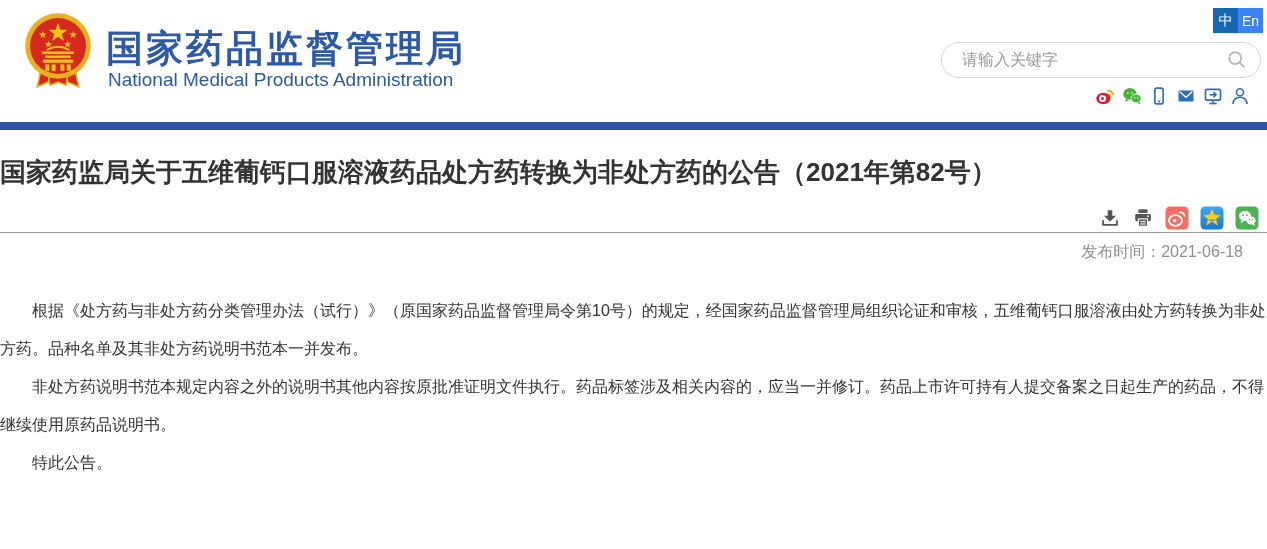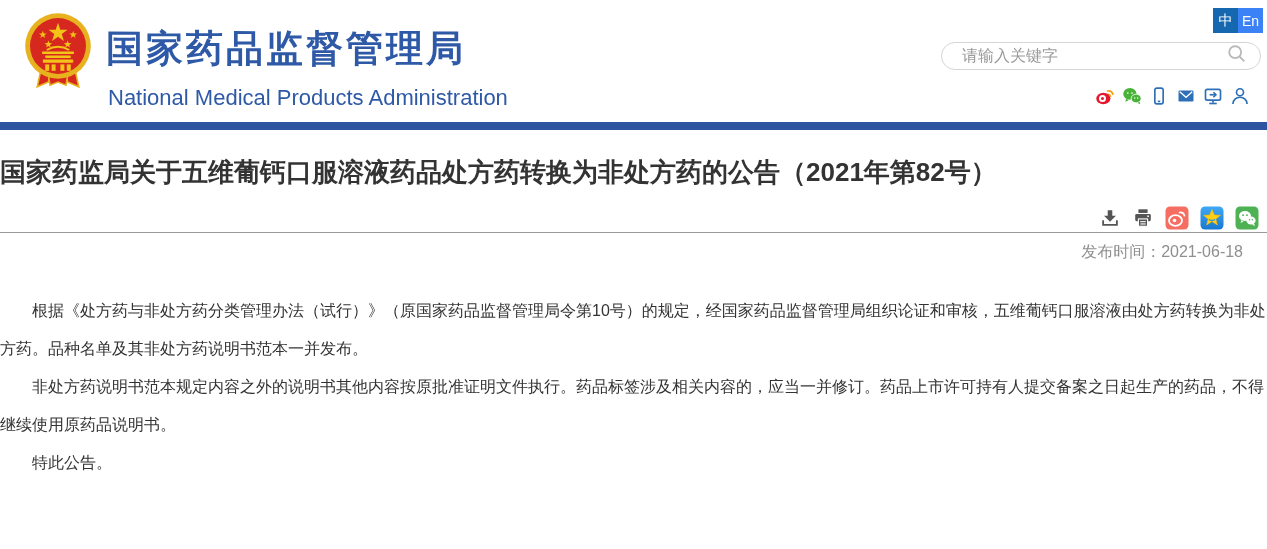--- a/index.html
+++ b/index.html
@@ -8,34 +8,34 @@
     position:relative; width:1267px; height:549px; background:#ffffff;
     font-family:"Liberation Sans", sans-serif; overflow:hidden;
   }
   
   .logo { position:absolute; left:18px; top:10px; width:80px; height:96px; }
   .site-zh {
     position:absolute; left:106px; top:24px; font-size:37px; font-weight:bold;
     color:#2e59a7; letter-spacing:3px; white-space:nowrap;
   }
   .site-en {
-    position:absolute; left:108px; top:85px; font-size:22px; color:#2e59a7;
+    position:absolute; left:108px; top:69px; font-size:19px; color:#2e59a7;
     white-space:nowrap;
   }
   .lang { position:absolute; top:8px; right:4px; display:flex; }
   .lang-btn {
     width:25px; height:25px; display:flex; align-items:center; justify-content:center;
     font-size:14px; color:#ffffff; cursor:pointer;
   }
   .lang-zh { background:#1568af; }
   .lang-en { background:#3b82f6; }
   .searchbox {
-    position:absolute; left:941px; top:42px; width:320px; height:28px;
+    position:absolute; left:941px; top:42px; width:320px; height:36px;
     border:1px solid #d5d5d5; border-radius:18px; background:#fff;
-    display:flex; padding:0 12px 0 20px;
+    display:flex; align-items:center; padding:0 12px 0 20px;
   }
   .searchbox input {
     flex:1; border:none; outline:none; font-size:16px; color:#333;
     font-family:"Liberation Sans", sans-serif; background:transparent;
   }
   .searchbox input::placeholder { color:#9a9a9a; }
   .search-ico { width:22px; height:22px; cursor:pointer; flex:0 0 auto; }
   .social { position:absolute; top:85px; left:1095px; display:flex; gap:7px; align-items:center; }
   .social svg { width:20px; height:22px; display:block; cursor:pointer; }
   

